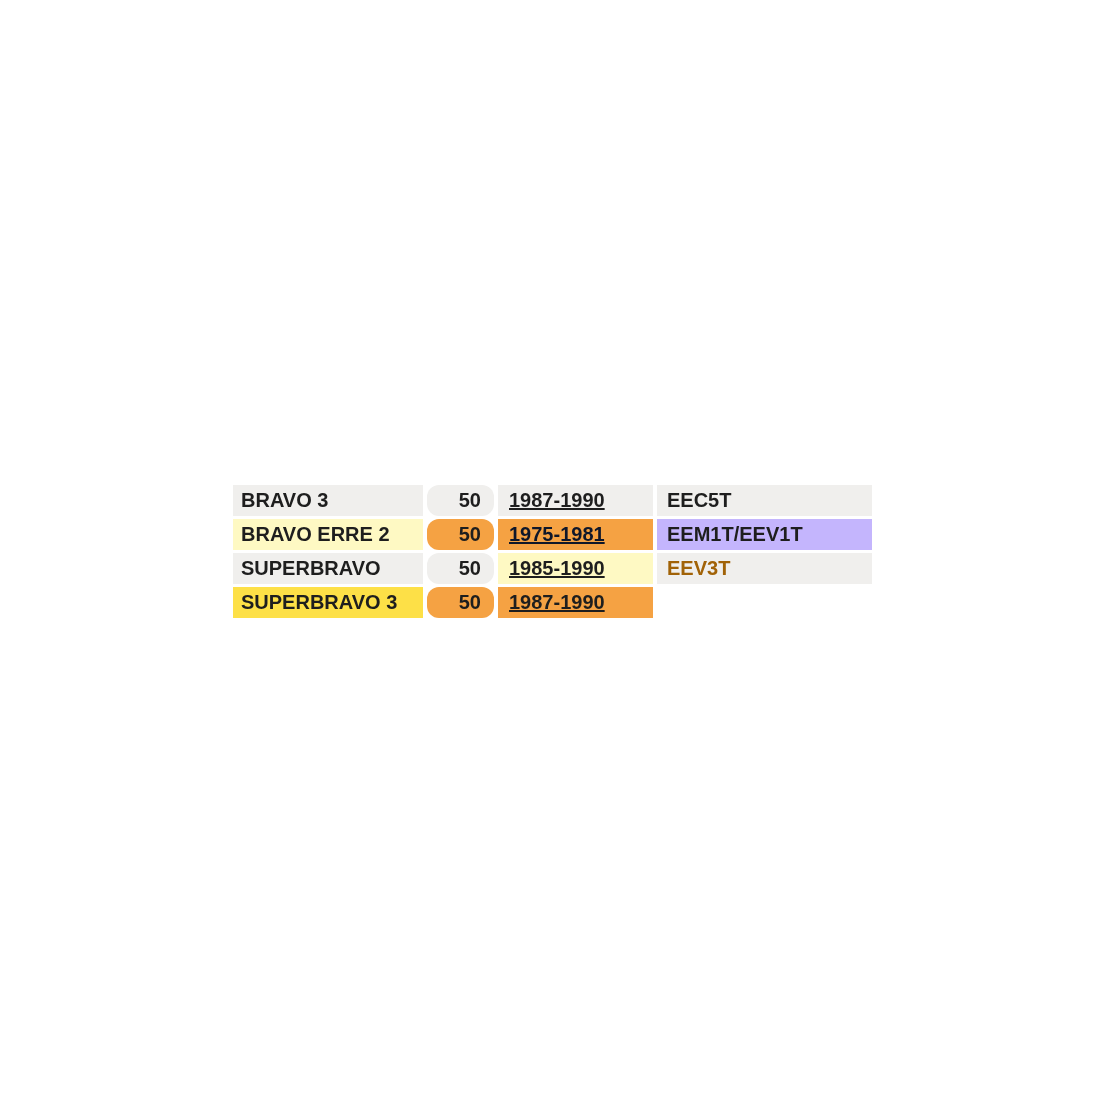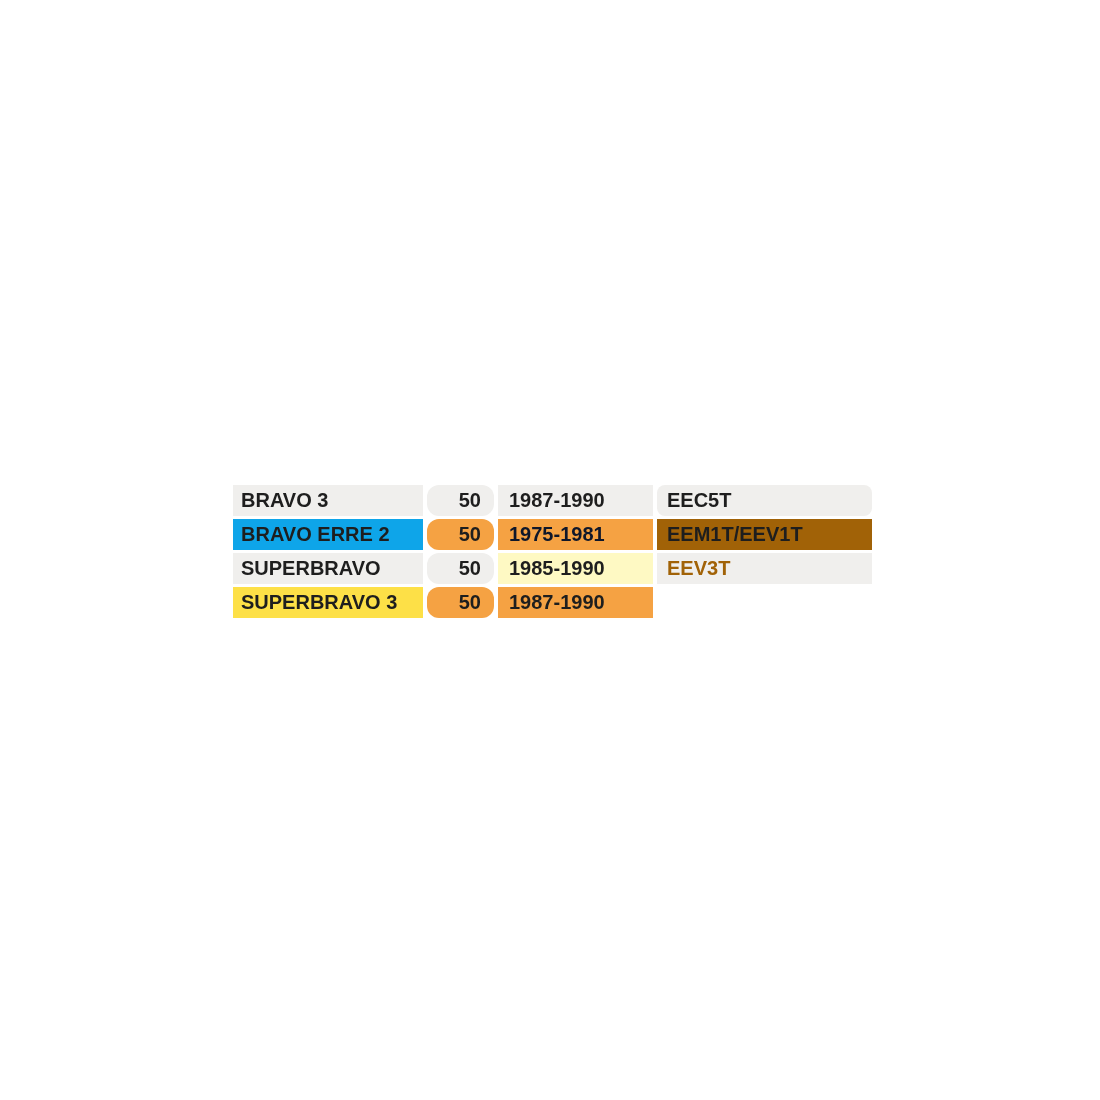--- a/index.html
+++ b/index.html
@@ -34,37 +34,37 @@
     font-weight: 700;
     color: #1e1e1e;
     white-space: nowrap;
     overflow: hidden;
     letter-spacing: 0px;
   }
   .cell.normal    { background: #f0efed; }
   .cell.highlight { background: #f5a243; }
   .c-model { text-align: left;  padding-left: 8px;  }
   .c-disp  { text-align: right; padding-right: 13px; border-radius: 12px; }
-  .c-years { text-align: left;  padding-left: 11px; }
+  .c-years { text-align: left;  padding-left: 11px; text-decoration: underline; }
   .c-code  { text-align: left;  padding-left: 10px; }
 </style>
 </head>
 <body style="background: rgb(255, 255, 255);">
 
 <div class="canvas">
   <div class="fitment-table">
   <div class="cell c-model normal" style="background: rgb(240, 239, 237); color: rgb(30, 30, 30);">BRAVO 3</div>
   <div class="cell c-disp normal" style="background: rgb(240, 239, 237); color: rgb(30, 30, 30);">50</div>
   <div class="cell c-years normal" style="background: rgb(240, 239, 237); color: rgb(30, 30, 30);">1987-1990</div>
-  <div class="cell c-code normal" style="background: rgb(240, 239, 237); color: rgb(30, 30, 30); border-radius: 8px;">EEC5T</div>
+  <div class="cell c-code normal" style="background: rgb(240, 239, 237); color: rgb(30, 30, 30);">EEC5T</div>
 
-  <div class="cell c-model highlight" style="background: #0ea5e9; color: rgb(30, 30, 30);">BRAVO ERRE 2</div>
+  <div class="cell c-model highlight" style="background: #fef9c3; color: rgb(30, 30, 30);">BRAVO ERRE 2</div>
   <div class="cell c-disp highlight" style="background: rgb(245, 162, 67); color: rgb(30, 30, 30);">50</div>
   <div class="cell c-years highlight" style="background: rgb(245, 162, 67); color: #0f172a;">1975-1981</div>
-  <div class="cell c-code highlight" style="background: #a16207; color: rgb(30, 30, 30);">EEM1T/EEV1T</div>
+  <div class="cell c-code highlight" style="background: #c4b5fd; color: rgb(30, 30, 30);">EEM1T/EEV1T</div>
 
   <div class="cell c-model normal" style="background: rgb(240, 239, 237); color: rgb(30, 30, 30);">SUPERBRAVO</div>
   <div class="cell c-disp normal" style="background: rgb(240, 239, 237); color: rgb(30, 30, 30);">50</div>
   <div class="cell c-years normal" style="background: #fef9c3; color: rgb(30, 30, 30);">1985-1990</div>
   <div class="cell c-code normal" style="background: rgb(240, 239, 237); color: #a16207;">EEV3T</div>
 
   <div class="cell c-model highlight" style="background: #fde047; color: rgb(30, 30, 30);">SUPERBRAVO 3</div>
   <div class="cell c-disp highlight" style="background: rgb(245, 162, 67); color: rgb(30, 30, 30);">50</div>
   <div class="cell c-years highlight" style="background: rgb(245, 162, 67); color: rgb(30, 30, 30);">1987-1990</div>
 </div>

